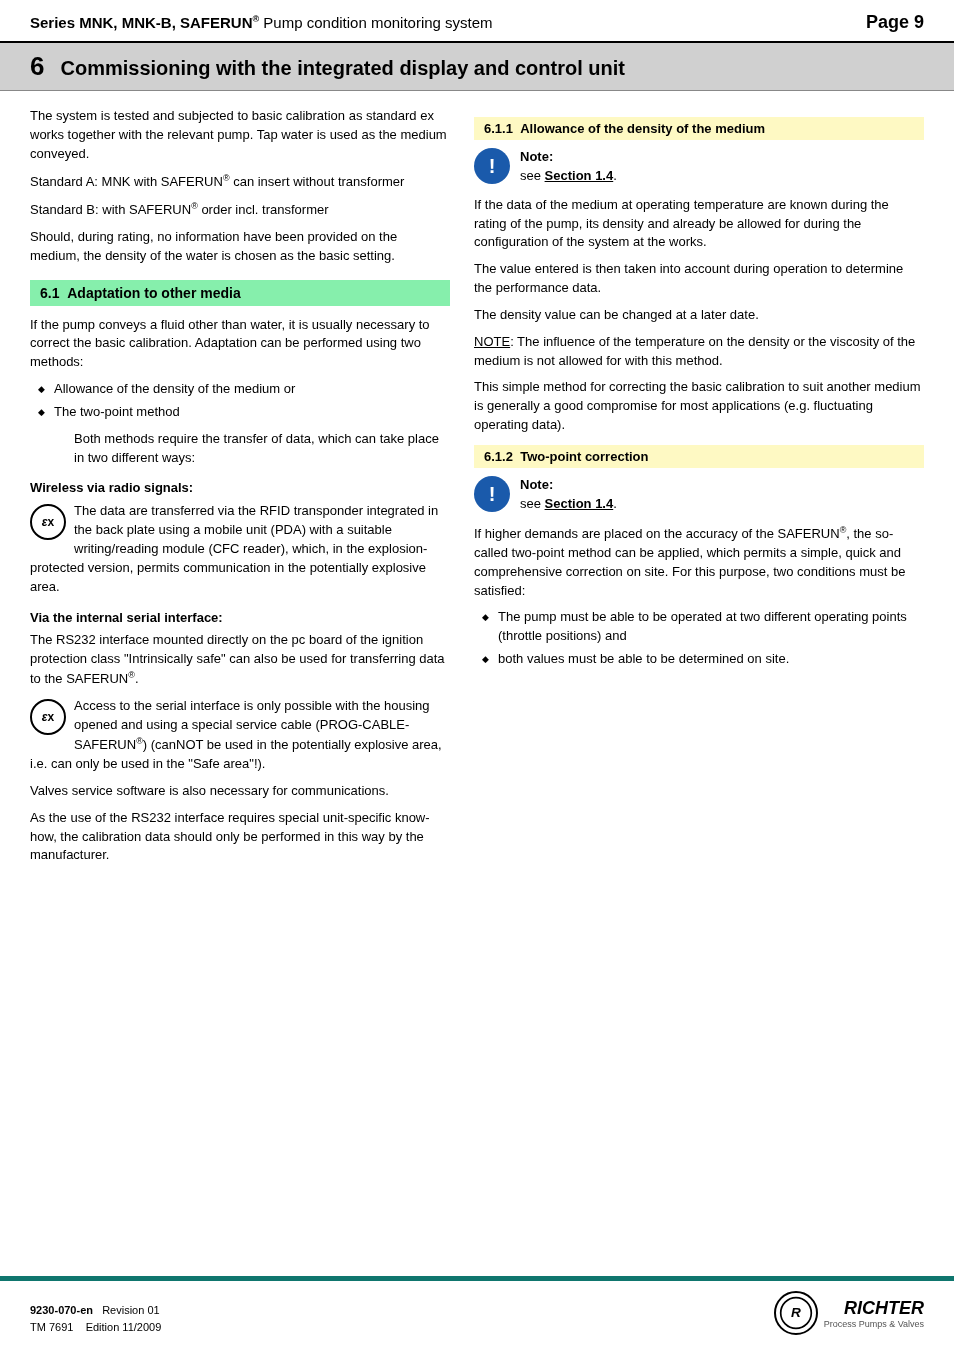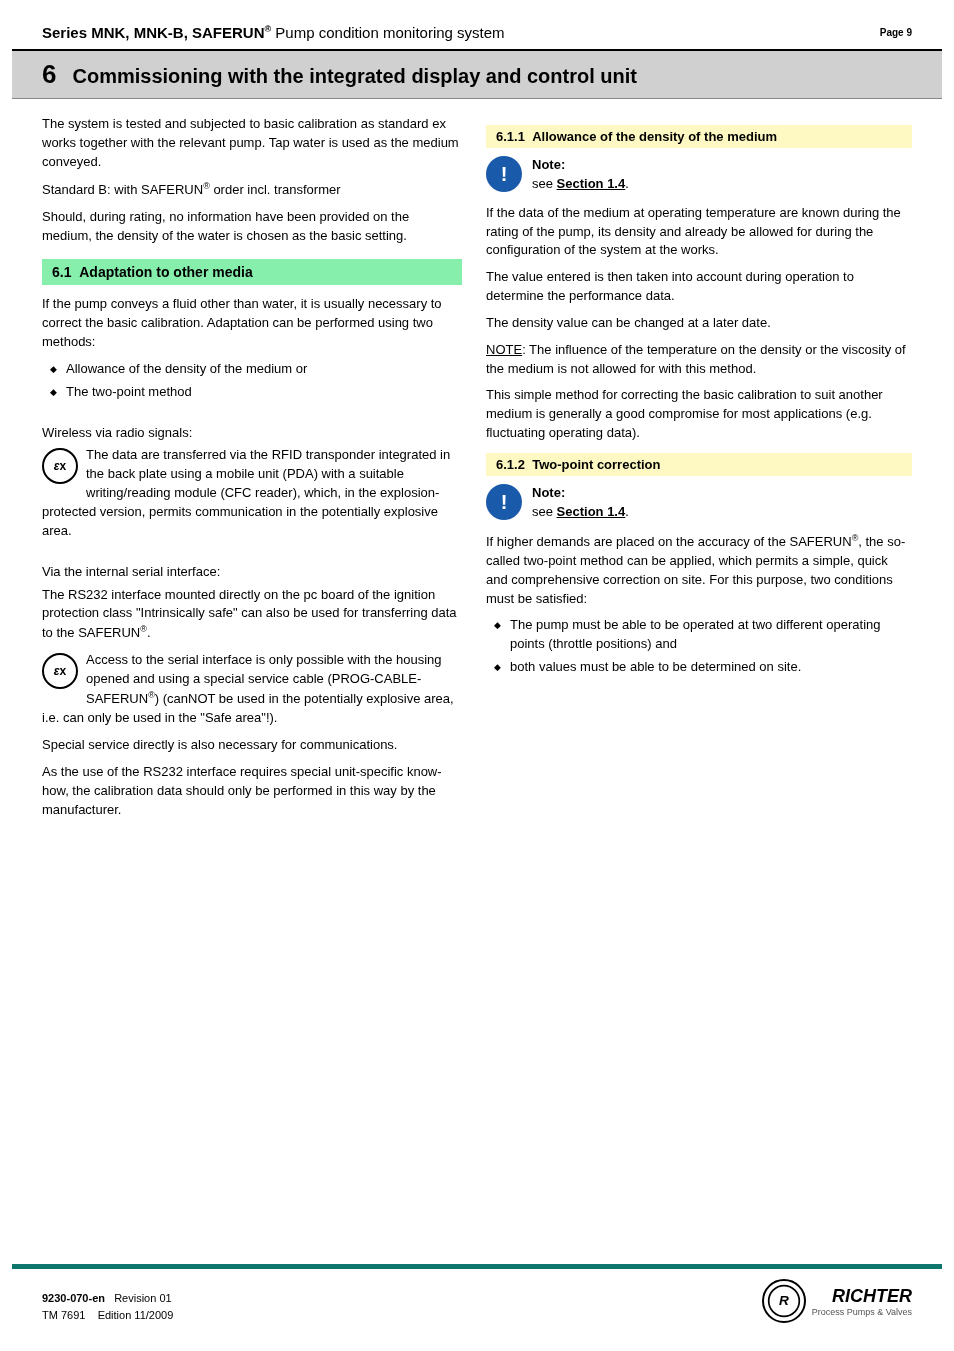--- a/index.html
+++ b/index.html
@@ -7,21 +7,21 @@
       font-family: Arial, Helvetica, sans-serif;
       font-size: 13px;
       background: #fff;
       color: #000;
       width: 954px;
       min-height: 1351px;
     }
     .page {
       width: 954px;
       min-height: 1351px;
-      padding: 12px;
+      padding: 0;
       position: relative;
       display: flex;
       flex-direction: column;
     }
     
     .header {
       display: flex;
       justify-content: space-between;
       align-items: center;
       padding: 12px 30px 8px 30px;
@@ -29,21 +29,21 @@
       margin-bottom: 0;
     }
     .header-title {
       font-size: 15px;
       font-weight: normal;
     }
     .header-title strong {
       font-weight: bold;
     }
     .header-page {
-      font-size: 10px;
+      font-size: 18px;
       font-weight: bold;
     }
     
     .chapter-heading {
       background: #d0d0d0;
       padding: 8px 30px;
       margin: 0;
       display: flex;
       align-items: baseline;
       gap: 16px;
@@ -104,22 +104,22 @@
       line-height: 1.45;
     }
     .bullet-list li::before {
       content: '◆';
       position: absolute;
       left: 0;
       font-size: 9px;
       top: 3px;
     }
     .bold-label {
-      font-weight: normal;
-      margin-top: 22px;
+      font-weight: bold;
+      margin-top: 12px;
       margin-bottom: 4px;
     }
     
     .ex-symbol {
       display: inline-block;
       width: 36px;
       height: 36px;
       border: 2px solid #000;
       border-radius: 50%;
       text-align: center;
@@ -251,36 +251,40 @@
     <span class="chapter-title">Commissioning with the integrated display and control unit</span>
   </div>
 
   <div class="content">
 
     <div class="left-col">
 
       <p>The system is tested and subjected to basic calibration as standard ex works together with the relevant pump. Tap water is used as the medium conveyed.</p>
 
       <p>
+        <span>Standard A: MNK with SAFERUN</span><sup>®</sup><span> can insert without transformer</span>
+      </p>
+      <p>
         <span>Standard B: with SAFERUN</span><sup>®</sup><span> order incl. transformer</span>
       </p>
 
       <p>Should, during rating, no information have been provided on the medium, the density of the water is chosen as the basic setting.</p>
 
       <div class="section-heading">
         <span>6.1</span>&nbsp;&nbsp;<span>Adaptation to other media</span>
       </div>
 
       <p>If the pump conveys a fluid other than water, it is usually necessary to correct the basic calibration. Adaptation can be performed using two methods:</p>
 
       <ul class="bullet-list">
         <li><span>Allowance of the density of the medium or</span></li>
         <li><span>The two-point method</span></li>
       </ul>
 
+      <div class="indent-block">Both methods require the transfer of data, which can take place in two different ways:</div>
 
       <p class="bold-label">Wireless via radio signals:</p>
 
       <div class="ex-block">
         <div class="ex-symbol">ε<span style="font-style:normal">x</span></div>
         <div style="line-height:1.45;">The data are transferred via the RFID transponder integrated in the back plate using a mobile unit (PDA) with a suitable writing/reading module (CFC reader), which, in the explosion-protected version, permits communication in the potentially explosive area.</div>
       </div>
 
       <p class="bold-label">Via the internal serial interface:</p>
 
@@ -288,21 +292,21 @@
         <span>The RS232 interface mounted directly on the pc board of the ignition protection class "Intrinsically safe" can also be used for transferring data to the SAFERUN</span><sup>®</sup><span>.</span>
       </p>
 
       <div class="ex-block">
         <div class="ex-symbol">ε<span style="font-style:normal">x</span></div>
         <div style="line-height:1.45;">
           <span>Access to the serial interface is only possible with the housing opened and using a special service cable (PROG-CABLE-SAFERUN</span><sup>®</sup><span>) (canNOT be used in the potentially explosive area, i.e. can only be used in the "Safe area"!).</span>
         </div>
       </div>
 
-      <p>Special service directly is also necessary for communications.</p>
+      <p>Valves service software is also necessary for communications.</p>
       <p>As the use of the RS232 interface requires special unit-specific know-how, the calibration data should only be performed in this way by the manufacturer.</p>
 
     </div>
 
     <div class="right-col">
 
       <div class="subsection-heading">
         <span>6.1.1</span>&nbsp;&nbsp;<span>Allowance of the density of the medium</span>
       </div>
 

